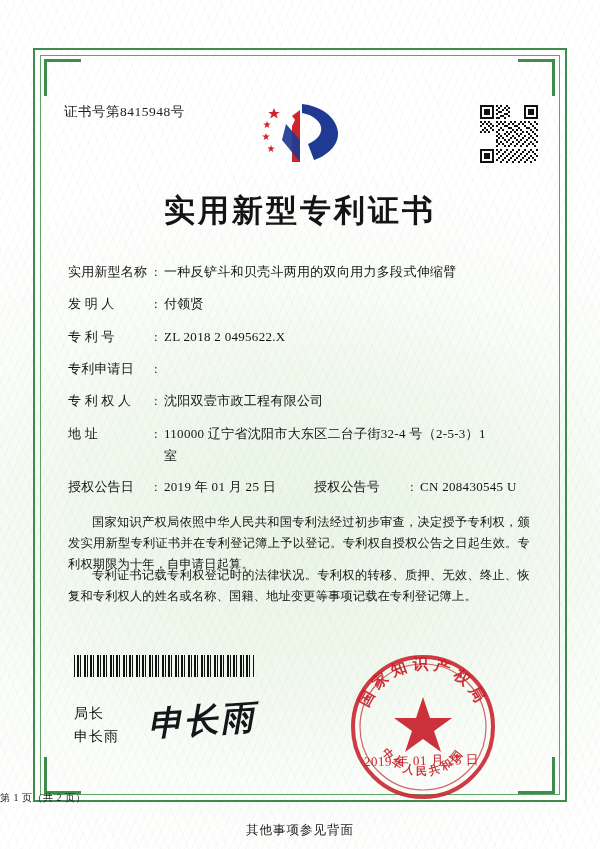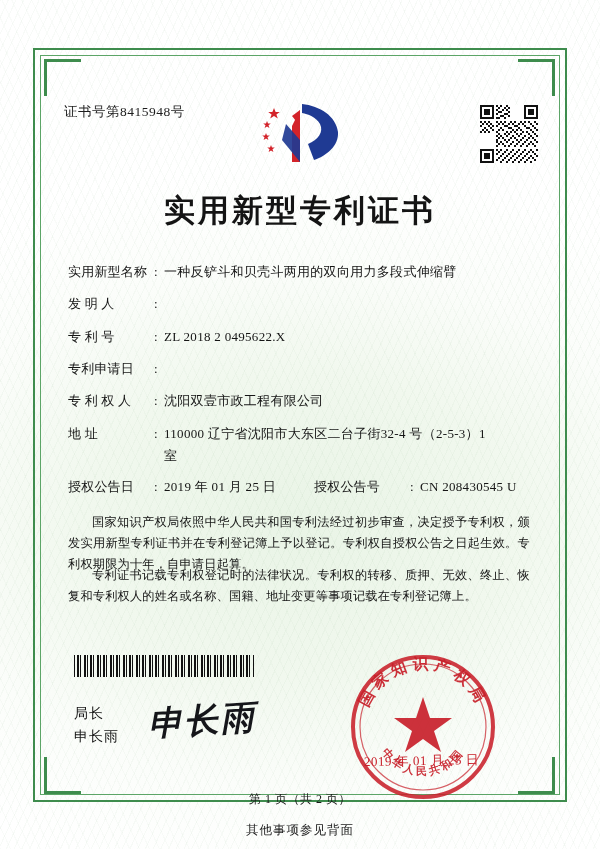--- a/index.html
+++ b/index.html
@@ -217,22 +217,22 @@
     color: #c8202a;
     letter-spacing: 0.5px;
     transform: rotate(-1deg);
     white-space: nowrap;
   }
 
   .page-no {
     position: absolute;
     left: 0; right: 0;
     top: 791px;
-    text-align: center;
-    font-size: 12px;
+    text-align: left;
+    font-size: 10px;
     color: #1a1a1a;
     letter-spacing: 0.5px;
   }
   .footer-note {
     position: absolute;
     left: 0; right: 0;
     top: 822px;
     text-align: center;
     font-size: 12.5px;
     color: #1a1a1a;
@@ -480,20 +480,21 @@
 
     <div class="frow">
       <span class="flabel">实用新型名称</span>
       <span class="fcolon">:</span>
       <span class="fvalue">一种反铲斗和贝壳斗两用的双向用力多段式伸缩臂</span>
     </div>
 
     <div class="frow">
       <span class="flabel">发 明 人</span>
       <span class="fcolon">:</span>
+      <span class="fvalue">付领贤</span>
     </div>
 
     <div class="frow">
       <span class="flabel">专 利 号</span>
       <span class="fcolon">:</span>
       <span class="fvalue">ZL 2018 2 0495622.X</span>
     </div>
 
     <div class="frow">
       <span class="flabel">专利申请日</span>

